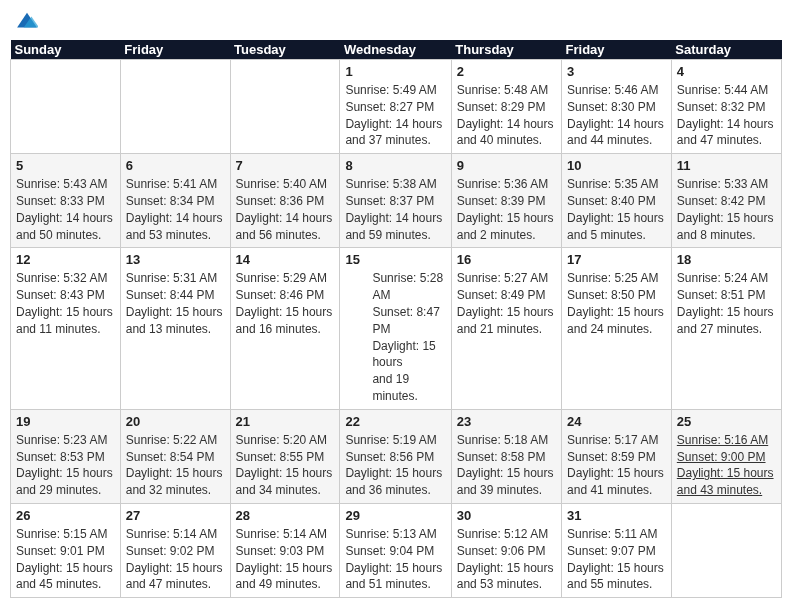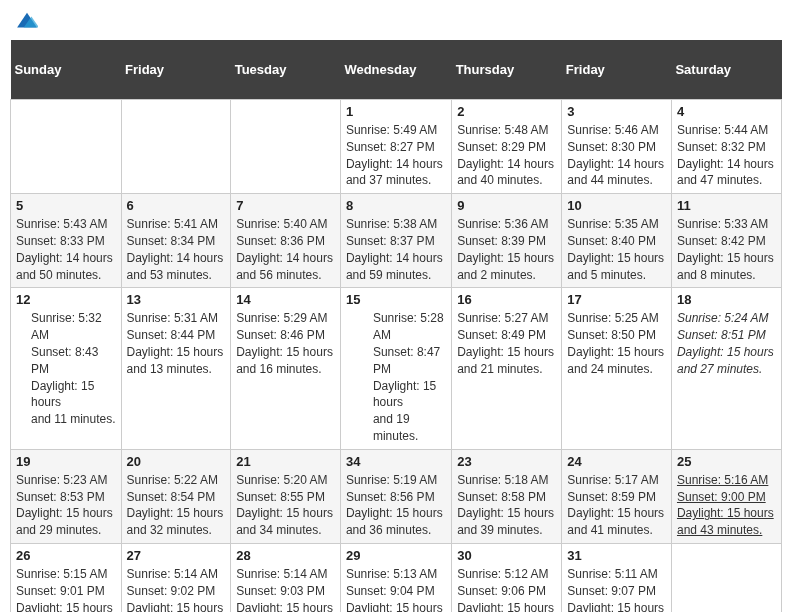--- a/index.html
+++ b/index.html
@@ -42,23 +42,23 @@
     .location {
       font-size: 16px;
       color: #555;
     }
     .calendar {
       width: 100%;
       border-collapse: collapse;
       font-size: 11px;
     }
     .calendar th {
-      background: #404040;
+      background: #0f172a;
       color: #fff;
-      padding: 22px 4px;
+      padding: 2px 4px;
       text-align: left;
       font-size: 13px;
       font-weight: bold;
     }
     .calendar td {
       border: 1px solid #ccc;
       vertical-align: top;
       padding: 4px 5px;
       width: 113px;
       min-height: 80px;
@@ -195,21 +195,21 @@
           <div class="day-number">11</div>
           <div class="day-info" style="white-space: pre-line;">Sunrise: 5:33 AM
 Sunset: 8:42 PM
 Daylight: 15 hours
 and 8 minutes.</div>
         </td>
       </tr>
       <tr>
         <td>
           <div class="day-number">12</div>
-          <div class="day-info" style="white-space: pre-line; margin-left: 15px;">Sunrise: 5:32 AM
+          <div class="day-info" style="white-space: pre-line;">Sunrise: 5:32 AM
 Sunset: 8:43 PM
 Daylight: 15 hours
 and 11 minutes.</div>
         </td>
         <td>
           <div class="day-number">13</div>
           <div class="day-info" style="white-space: pre-line;">Sunrise: 5:31 AM
 Sunset: 8:44 PM
 Daylight: 15 hours
 and 13 minutes.</div>
@@ -237,21 +237,21 @@
         </td>
         <td>
           <div class="day-number">17</div>
           <div class="day-info" style="white-space: pre-line;">Sunrise: 5:25 AM
 Sunset: 8:50 PM
 Daylight: 15 hours
 and 24 minutes.</div>
         </td>
         <td>
           <div class="day-number">18</div>
-          <div class="day-info" style="white-space: pre-line; font-style: italic;">Sunrise: 5:24 AM
+          <div class="day-info" style="white-space: pre-line;">Sunrise: 5:24 AM
 Sunset: 8:51 PM
 Daylight: 15 hours
 and 27 minutes.</div>
         </td>
       </tr>
       <tr>
         <td>
           <div class="day-number">19</div>
           <div class="day-info" style="white-space: pre-line;">Sunrise: 5:23 AM
 Sunset: 8:53 PM
@@ -266,21 +266,21 @@
 and 32 minutes.</div>
         </td>
         <td>
           <div class="day-number">21</div>
           <div class="day-info" style="white-space: pre-line;">Sunrise: 5:20 AM
 Sunset: 8:55 PM
 Daylight: 15 hours
 and 34 minutes.</div>
         </td>
         <td>
-          <div class="day-number">34</div>
+          <div class="day-number">22</div>
           <div class="day-info" style="white-space: pre-line;">Sunrise: 5:19 AM
 Sunset: 8:56 PM
 Daylight: 15 hours
 and 36 minutes.</div>
         </td>
         <td>
           <div class="day-number">23</div>
           <div class="day-info" style="white-space: pre-line;">Sunrise: 5:18 AM
 Sunset: 8:58 PM
 Daylight: 15 hours

